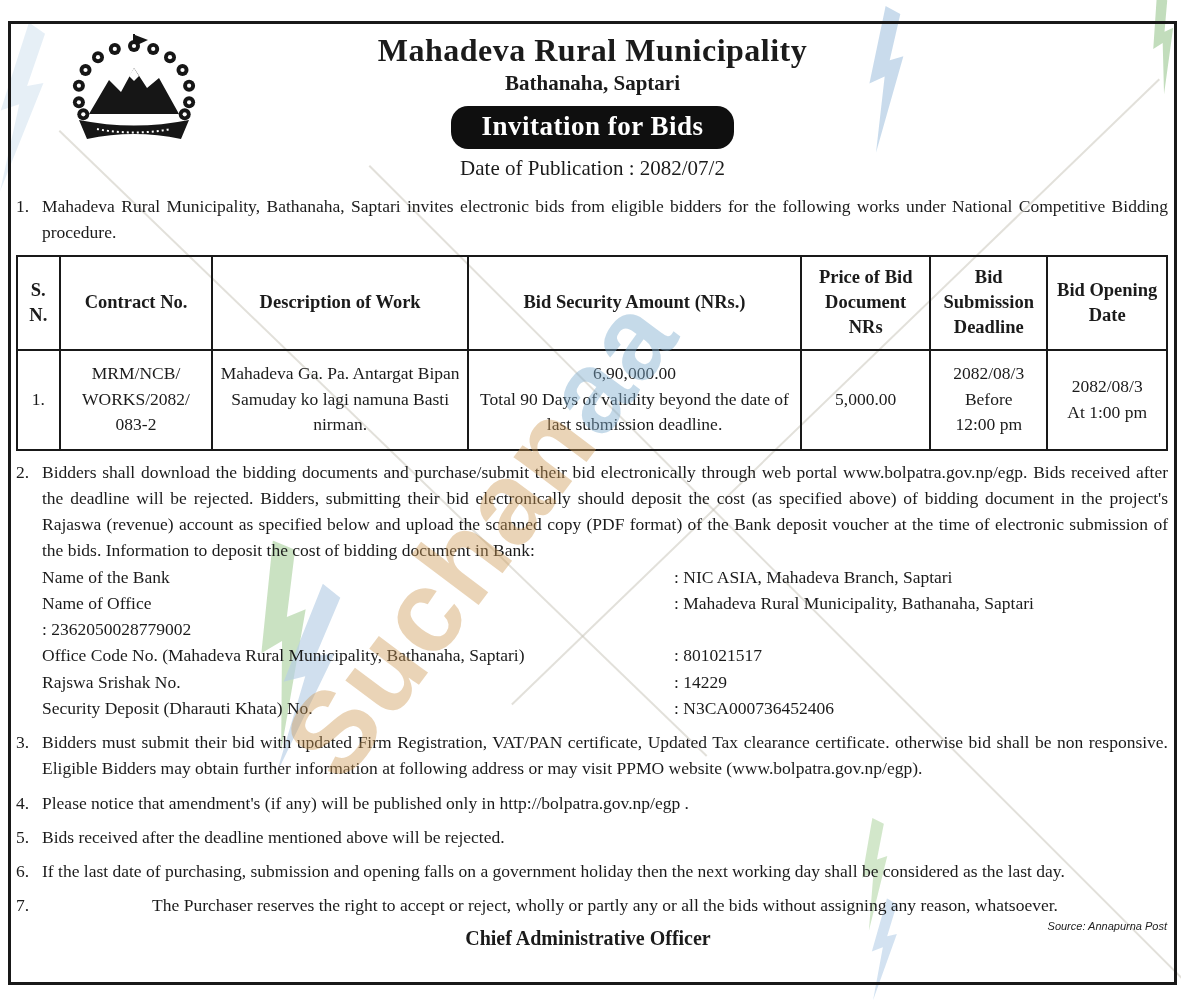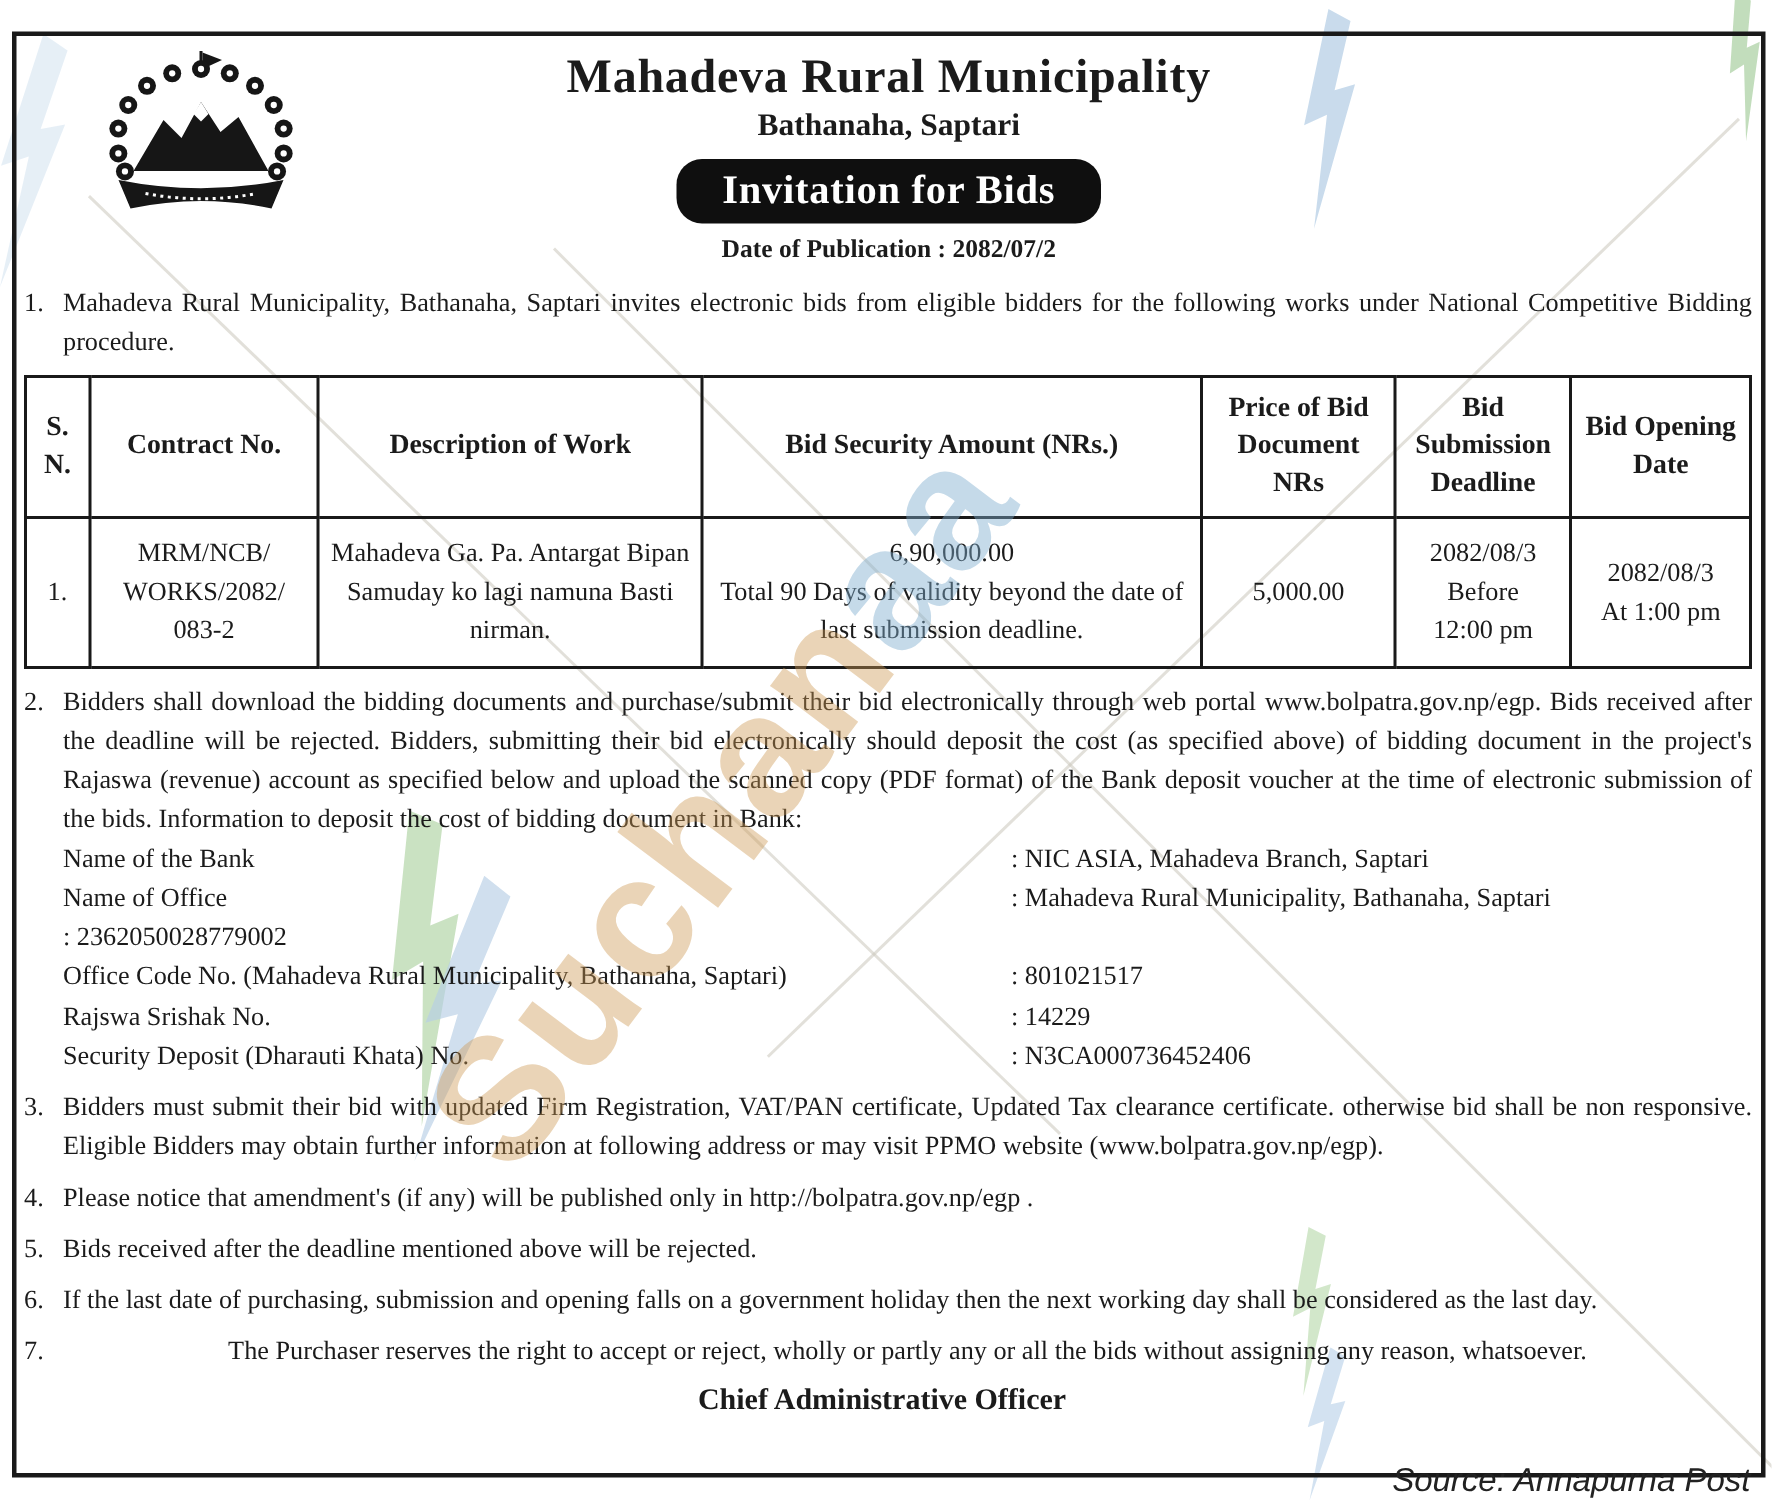--- a/index.html
+++ b/index.html
@@ -25,41 +25,41 @@
     border:3px solid #191919;background:transparent;z-index:1;
   }
   .header{position:relative;text-align:center;padding-top:8px;}
   .logo{position:absolute;left:48px;top:10px;}
   .title{font-size:32px;font-weight:bold;letter-spacing:0.5px;}
   .subtitle{font-size:21px;font-weight:bold;margin-top:2px;}
   .invite-bar{
     display:inline-block;background:#0f0f0f;color:#ffffff;
     font-size:27px;font-weight:bold;padding:5px 30px 7px 30px;margin-top:10px;letter-spacing:0.5px;border-radius:17px;
   }
-  .pubdate{font-size:17px;font-weight:bold;margin-top:7px;}
+  .pubdate{font-size:21px;font-weight:normal;margin-top:7px;}
   
   .content{padding:0 6px 0 5px;}
   .para{display:flex;margin-top:8px;font-size:17.5px;line-height:1.5;}
   .pnum{flex:0 0 26px;}
   .ptext{flex:1;text-align:justify;}
   
   .table-wrap{margin-top:9px;}
   table{width:100%;border-collapse:collapse;table-layout:fixed;}
   th,td{border:2px solid #191919;text-align:center;vertical-align:middle;padding:2px 5px;overflow:hidden;}
   th{font-size:18.5px;font-weight:bold;height:88px;line-height:1.35;}
   td{font-size:17.5px;height:94px;line-height:1.45;}
   
   .bank-row{display:flex;text-align:left;}
   .bank-label{flex:0 0 632px;}
   .bank-value{flex:1;}
   
   .signature{text-align:center;font-weight:bold;font-size:20px;margin-top:8px;padding-right:8px;}
   .source{
-    position:absolute;right:14px;top:974px;z-index:1;
-    font-family:"Liberation Sans",sans-serif;font-style:italic;font-size:22px;color:#222;
+    position:absolute;right:14px;top:920px;z-index:1;
+    font-family:"Liberation Sans",sans-serif;font-style:italic;font-size:11px;color:#222;
   }
 </style>
 </head>
 <body>
 
 <div class="decor wm-line" style="left:60px;top:130px;width:900px;transform:rotate(44deg);"></div>
 <div class="decor wm-line" style="left:370px;top:165px;width:1150px;transform:rotate(45deg);"></div>
 <div class="decor wm-line" style="left:1160px;top:80px;width:900px;transform:rotate(136deg);"></div>
 
 <svg class="bolt" style="left:-8px;top:22px;opacity:.5;transform:rotate(8deg);" width="53" height="175" viewBox="0 0 30 100">

